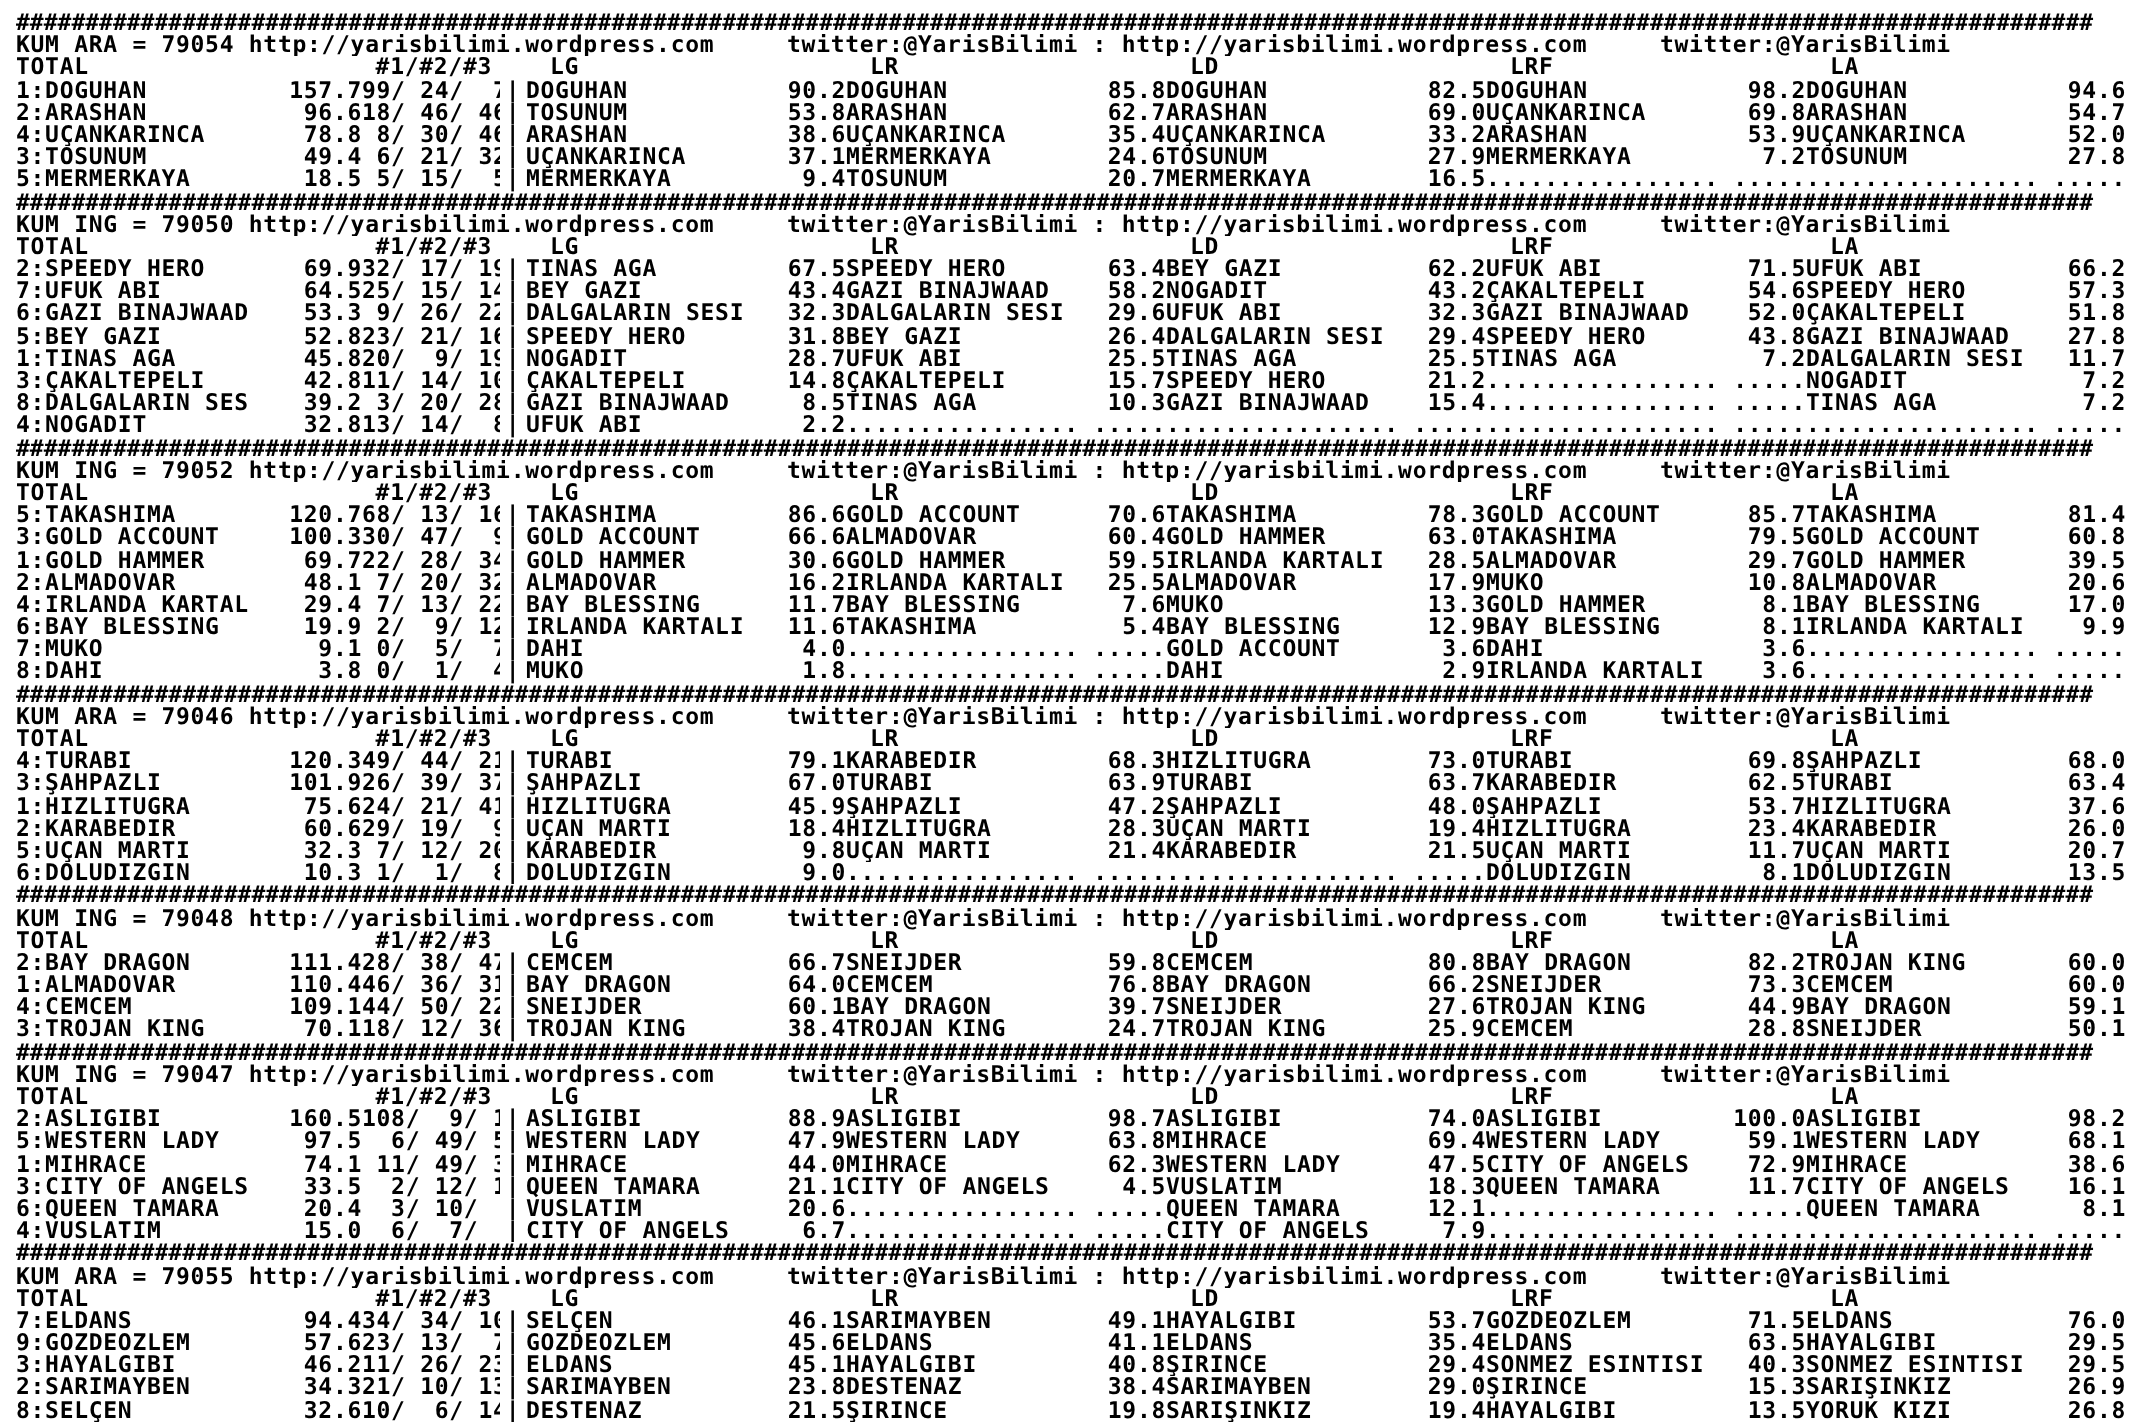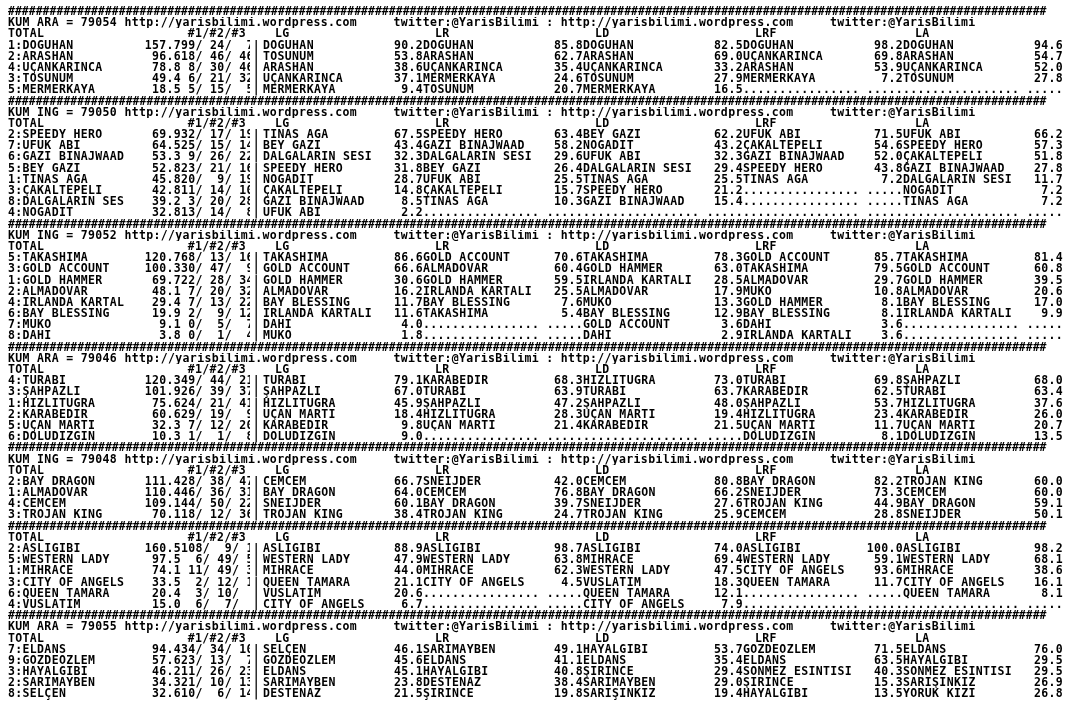--- a/index.html
+++ b/index.html
@@ -514,21 +514,21 @@
       <span class="colname" style="grid-column: 13;">LA</span>
     </div>
     <div class="row">
       <span>2:BAY DRAGON</span>
       <span class="num">111.4</span>
       <span class="num">28/ 38/ 47</span>
       <span class="sep">|</span>
       <span>CEMCEM</span>
       <span class="num">66.7</span>
       <span>SNEIJDER</span>
-      <span class="num">42.0</span>
+      <span class="num">59.8</span>
       <span>CEMCEM</span>
       <span class="num">80.8</span>
       <span>BAY DRAGON</span>
       <span class="num">82.2</span>
       <span>TROJAN KING</span>
       <span class="num">60.0</span>
     </div>
     <div class="row">
       <span>1:ALMADOVAR</span>
       <span class="num">110.4</span>
@@ -571,20 +571,21 @@
       <span>TROJAN KING</span>
       <span class="num">24.7</span>
       <span>TROJAN KING</span>
       <span class="num">25.9</span>
       <span>CEMCEM</span>
       <span class="num">28.8</span>
       <span>SNEIJDER</span>
       <span class="num">50.1</span>
     </div>
     <div class="line divider">######################################################################################################################################################</div>
+    <div class="line hdr"><span>KUM ING = 79047</span> <span>http://yarisbilimi.wordpress.com</span>     <span>twitter:@YarisBilimi</span> : <span>http://yarisbilimi.wordpress.com</span>     <span>twitter:@YarisBilimi</span></div>
     <div class="row colhdr">
       <span style="grid-column: 1;">TOTAL</span>
       <span class="num" style="grid-column: 2 / span 2;">#1/#2/#3</span>
       <span class="colname" style="grid-column: 5;">LG</span>
       <span class="colname" style="grid-column: 7;">LR</span>
       <span class="colname" style="grid-column: 9;">LD</span>
       <span class="colname" style="grid-column: 11;">LRF</span>
       <span class="colname" style="grid-column: 13;">LA</span>
     </div>
     <div class="row">
@@ -624,21 +625,21 @@
       <span class="num">74.1</span>
       <span class="num"> 11/ 49/ 38</span>
       <span class="sep">|</span>
       <span>MİHRACE</span>
       <span class="num">44.0</span>
       <span>MİHRACE</span>
       <span class="num">62.3</span>
       <span>WESTERN LADY</span>
       <span class="num">47.5</span>
       <span>CITY OF ANGELS</span>
-      <span class="num">93.6</span>
+      <span class="num">72.9</span>
       <span>MİHRACE</span>
       <span class="num">38.6</span>
     </div>
     <div class="row">
       <span>3:CITY OF ANGELS</span>
       <span class="num">33.5</span>
       <span class="num">  2/ 12/ 14</span>
       <span class="sep">|</span>
       <span>QUEEN TAMARA</span>
       <span class="num">21.1</span>

